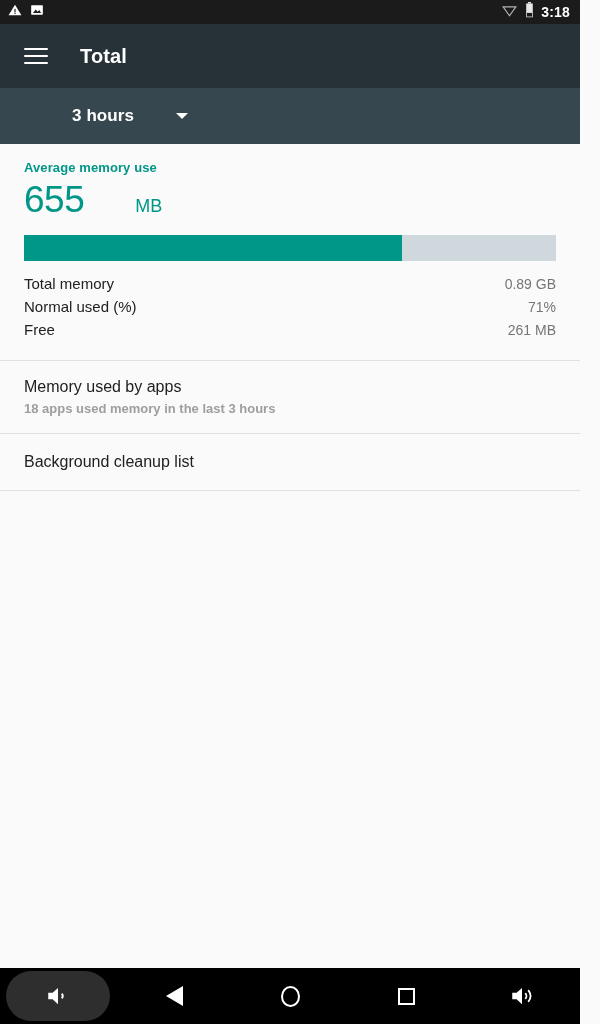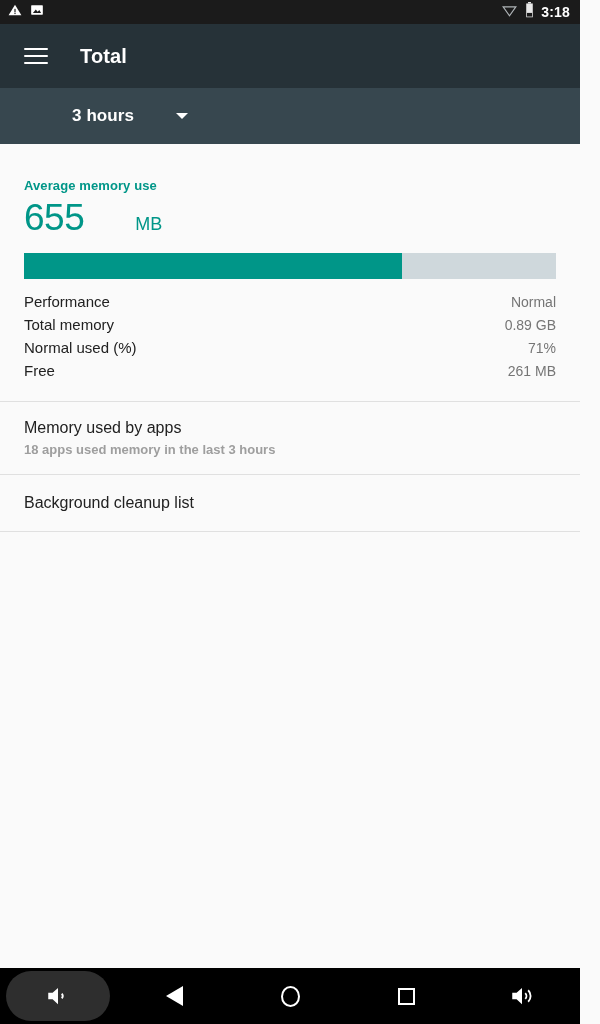--- a/index.html
+++ b/index.html
@@ -117,21 +117,21 @@
     margin-left: 42px;
   }
 
   
   .content {
     flex: 1 1 auto;
     background: #FAFAFA;
     overflow: hidden;
   }
   .summary {
-    padding: 34px 24px 0 24px;
+    padding: 16px 24px 0 24px;
   }
   .summary-caption {
     color: #009688;
     font-size: 13px;
     font-weight: bold;
     letter-spacing: 0.1px;
   }
   .summary-value {
     margin-top: 6px;
     display: flex;
@@ -326,24 +326,20 @@
         <span class="summary-unit">MB</span>
       </div>
     </div>
 
     <div class="bar-track">
       <div class="bar-fill" id="bar-fill" style="width: 71%;"></div>
     </div>
 
     <div class="stats" id="stats-list">
         <div class="stat-row">
-          <span class="stat-label">Performance</span>
-          <span class="stat-value">Normal</span>
-        </div>
-        <div class="stat-row">
           <span class="stat-label">Total memory</span>
           <span class="stat-value">0.89 GB</span>
         </div>
         <div class="stat-row">
           <span class="stat-label">Normal used (%)</span>
           <span class="stat-value">71%</span>
         </div>
         <div class="stat-row">
           <span class="stat-label">Free</span>
           <span class="stat-value">261 MB</span>

